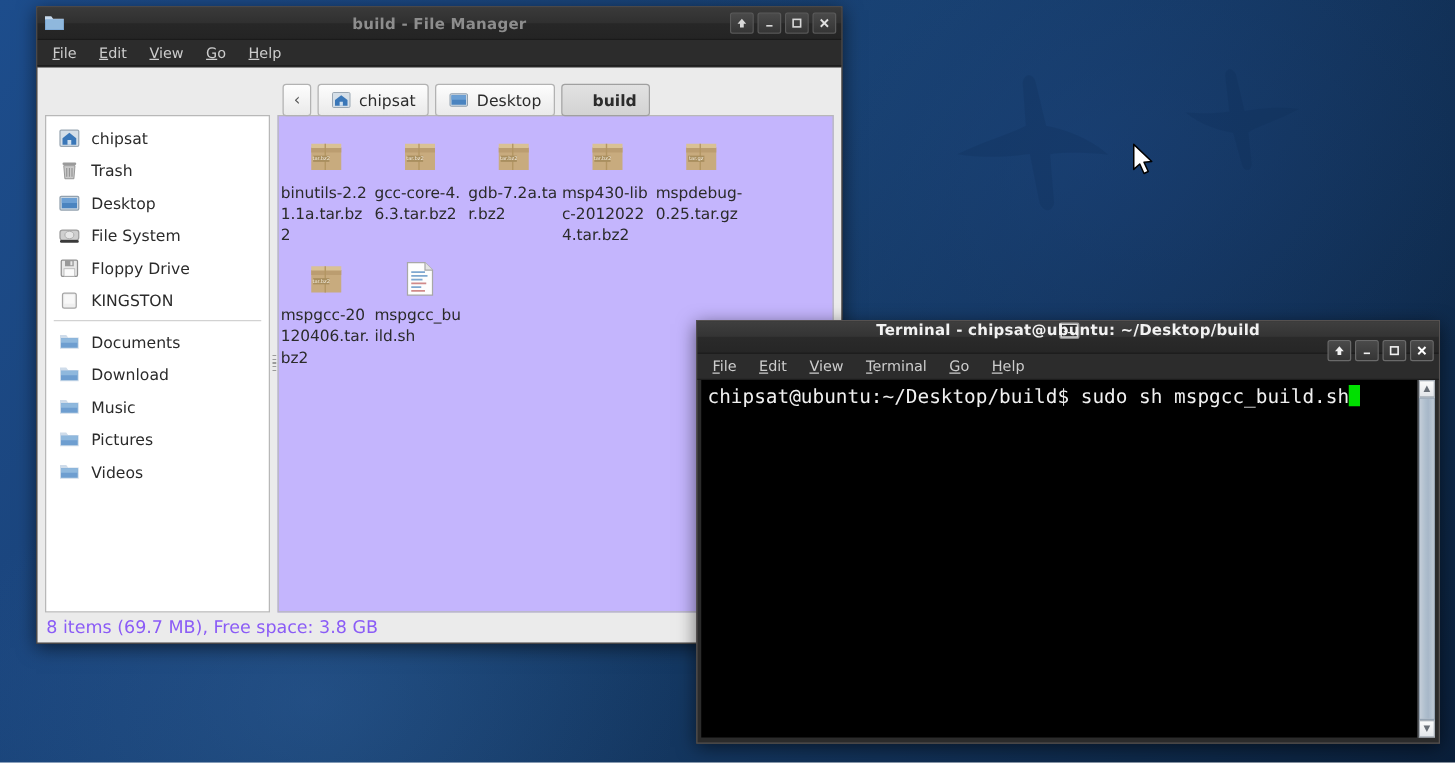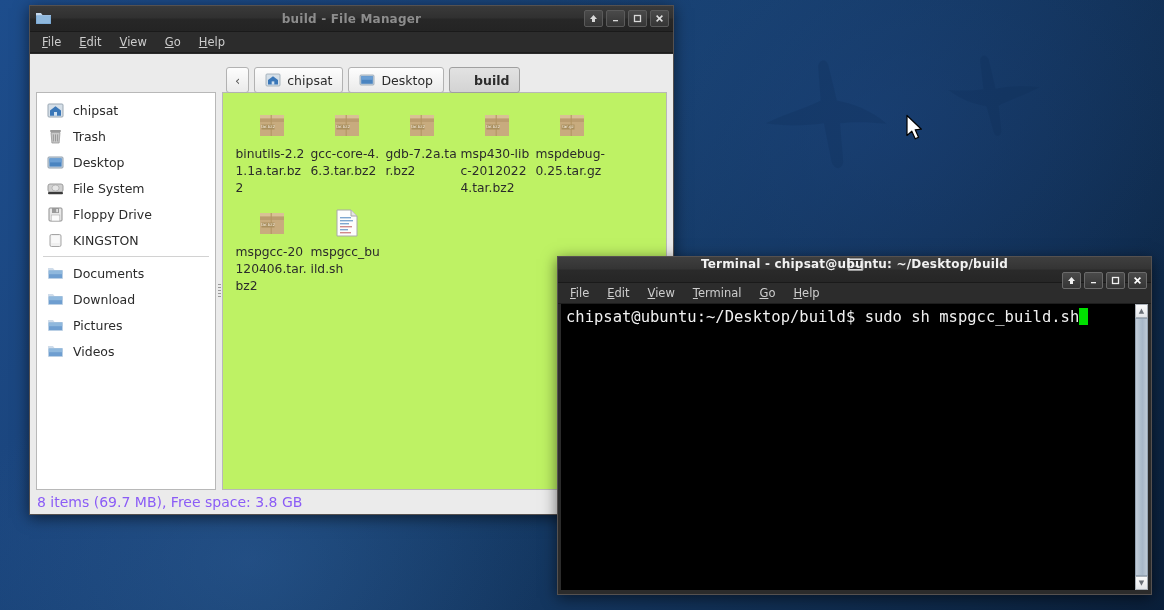--- a/index.html
+++ b/index.html
@@ -104,23 +104,23 @@
     background: #ebebeb;
     display: flex; align-items: center; justify-content: center;
   }
   #fm-splitter .grip {
     width: 3px; height: 14px;
     background: repeating-linear-gradient(180deg,#9a9a9a 0 1px,transparent 1px 3px);
   }
 
   
   #fm-files {
-    flex: 1 1 auto; background: #bef264;
+    flex: 1 1 auto; background: #c4b5fd;
     border: 1px solid #b8b8b8;
-    padding: 10px 0 0 11px;
+    padding: 10px 0 0 0;
     display: flex; flex-wrap: wrap;
     align-content: flex-start;
     overflow: hidden;
   }
   .file-item {
     width: 75px; padding-top: 4px;
     display: flex; flex-direction: column; align-items: center;
     margin-bottom: 4px;
   }
   .file-icon { width: 36px; height: 36px; margin-bottom: 3px; }
@@ -340,20 +340,30 @@
           </div>
           <div class="side-item">
             <span class="sicon">
               <svg width="19" height="17" viewBox="0 0 19 17">
                 <path d="M2 3h5l1.5 2H17v9H2z" fill="#cfdcea"></path>
                 <rect x="2.8" y="5.6" width="13.4" height="7.6" fill="#6e9ed0"></rect>
                 <rect x="2.8" y="5.6" width="13.4" height="3.6" fill="#8fb8dd"></rect>
               </svg>
             </span>
             <span class="lbl">Download</span>
+          </div>
+          <div class="side-item">
+            <span class="sicon">
+              <svg width="19" height="17" viewBox="0 0 19 17">
+                <path d="M2 3h5l1.5 2H17v9H2z" fill="#cfdcea"></path>
+                <rect x="2.8" y="5.6" width="13.4" height="7.6" fill="#6e9ed0"></rect>
+                <rect x="2.8" y="5.6" width="13.4" height="3.6" fill="#8fb8dd"></rect>
+              </svg>
+            </span>
+            <span class="lbl">Music</span>
           </div>
           <div class="side-item">
             <span class="sicon">
               <svg width="19" height="17" viewBox="0 0 19 17">
                 <path d="M2 3h5l1.5 2H17v9H2z" fill="#cfdcea"></path>
                 <rect x="2.8" y="5.6" width="13.4" height="7.6" fill="#6e9ed0"></rect>
                 <rect x="2.8" y="5.6" width="13.4" height="3.6" fill="#8fb8dd"></rect>
               </svg>
             </span>
             <span class="lbl">Pictures</span>

